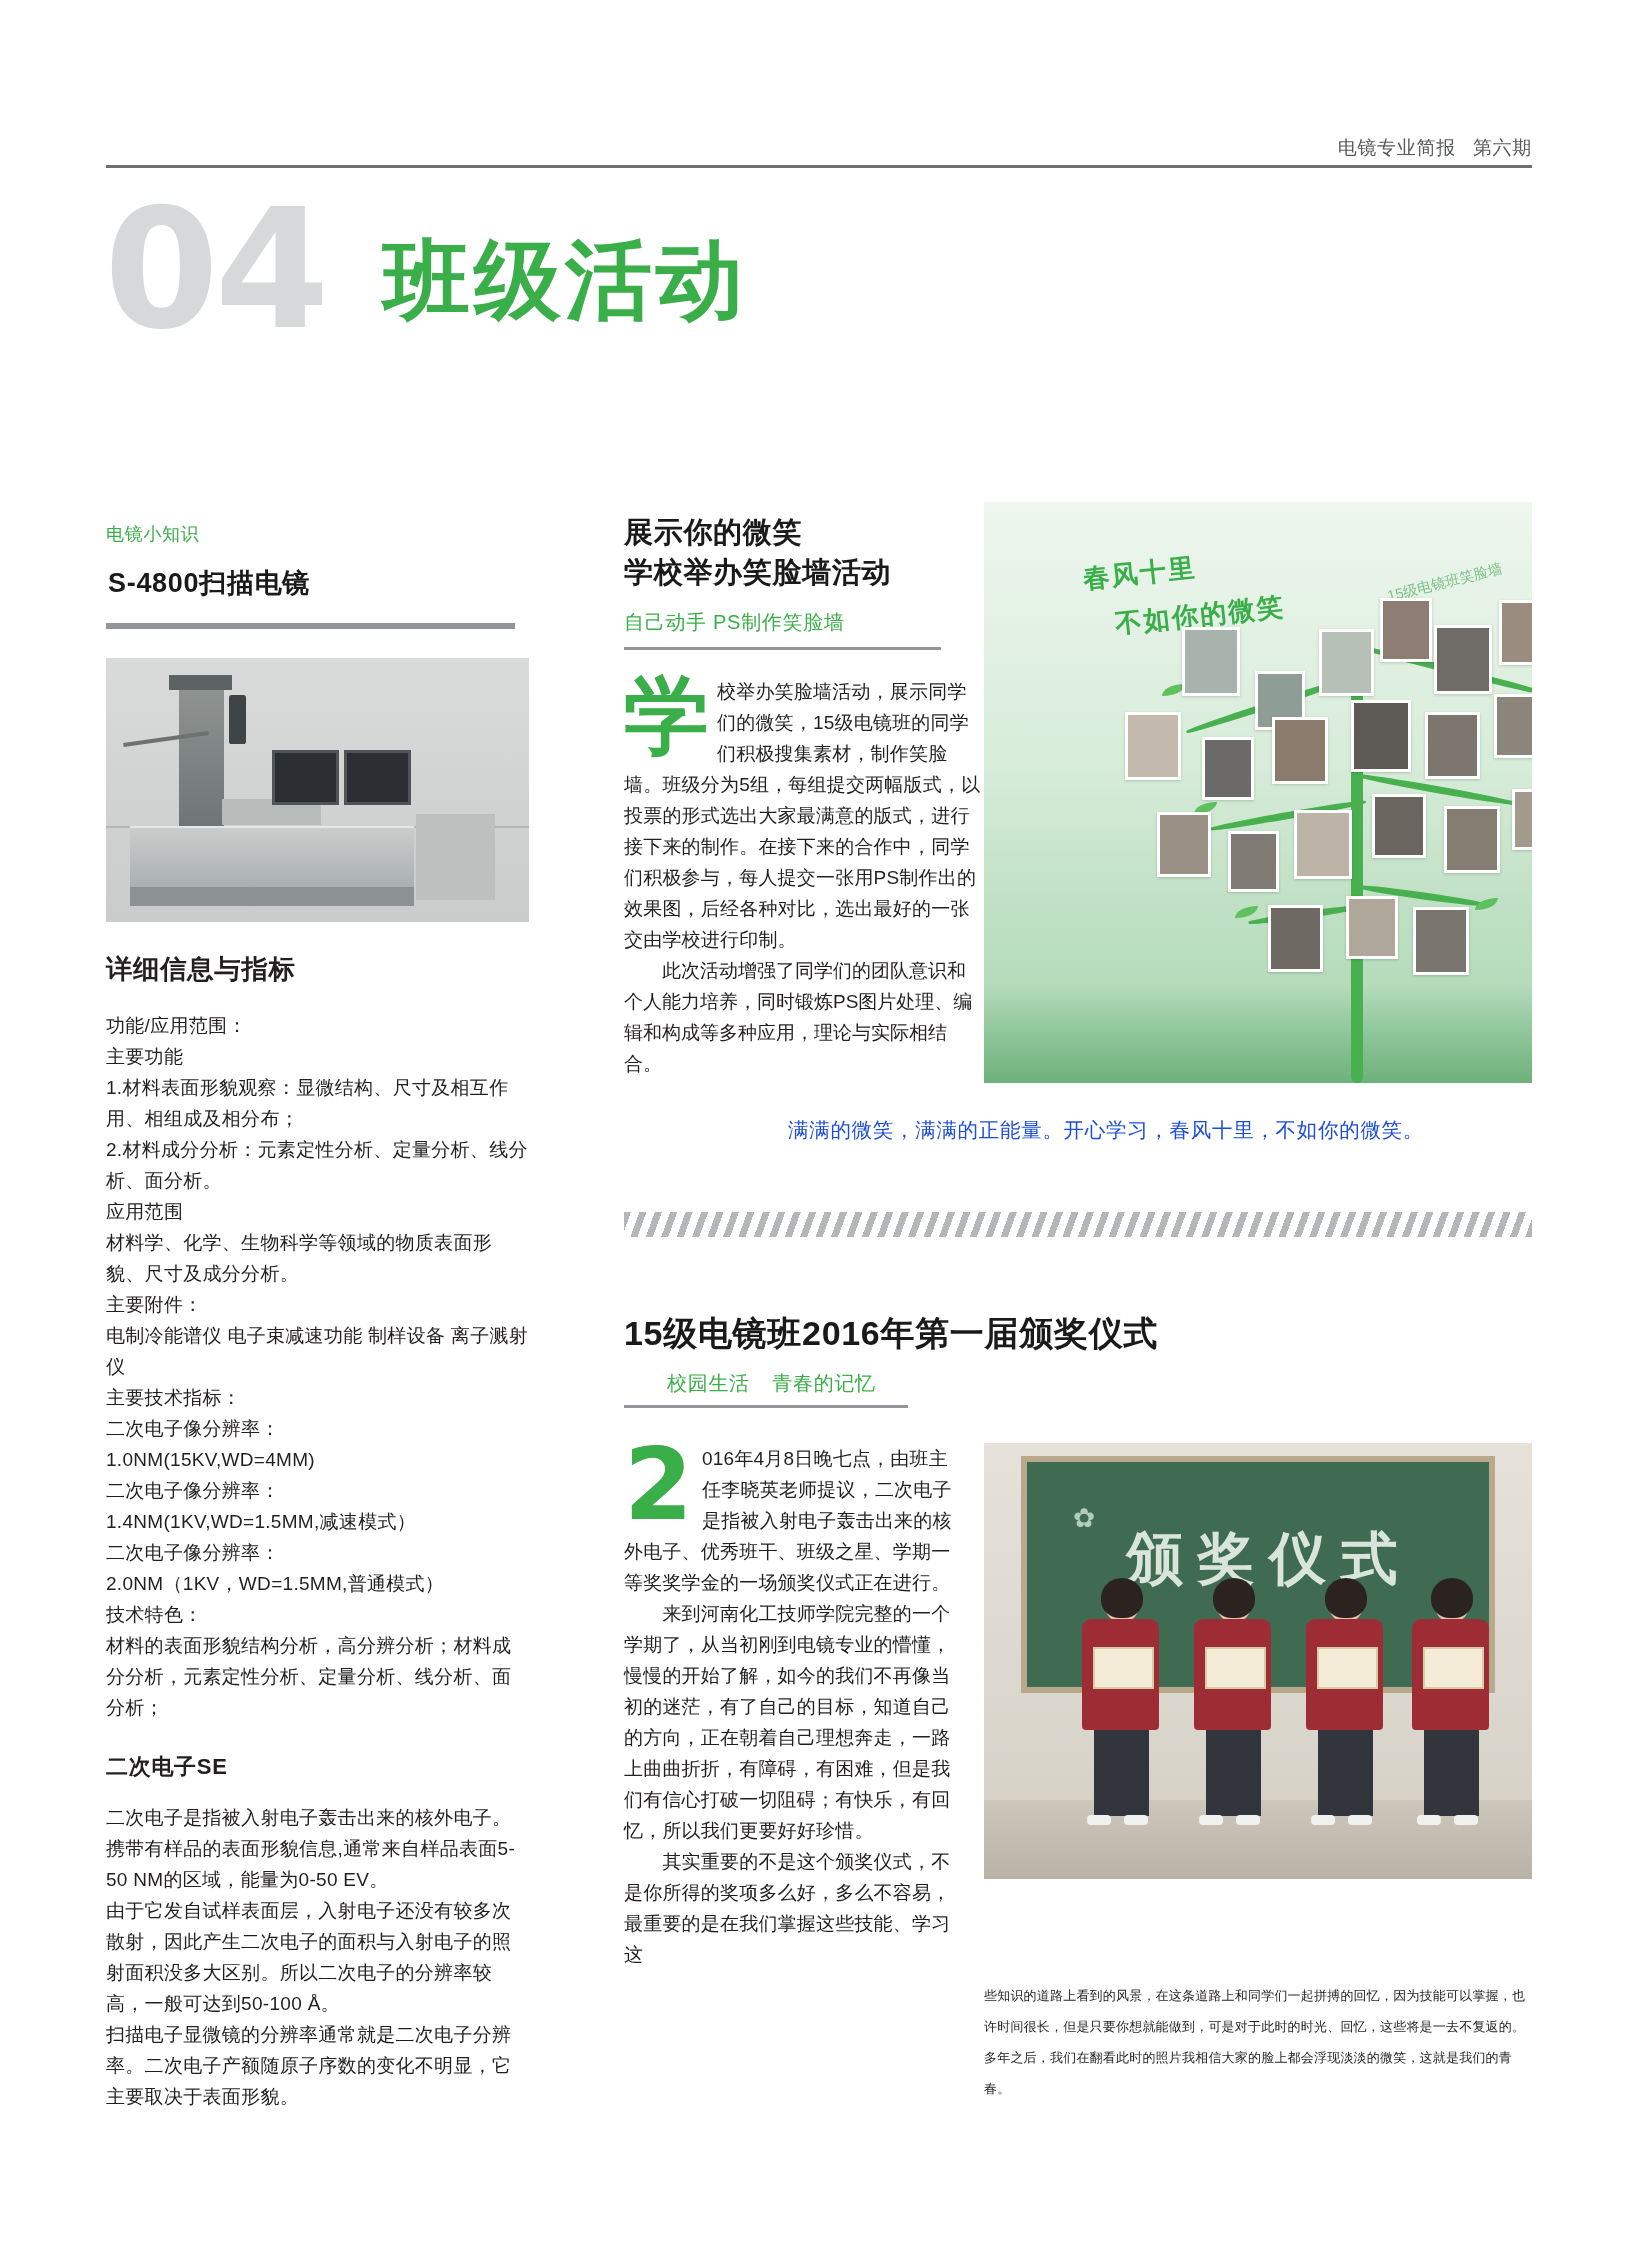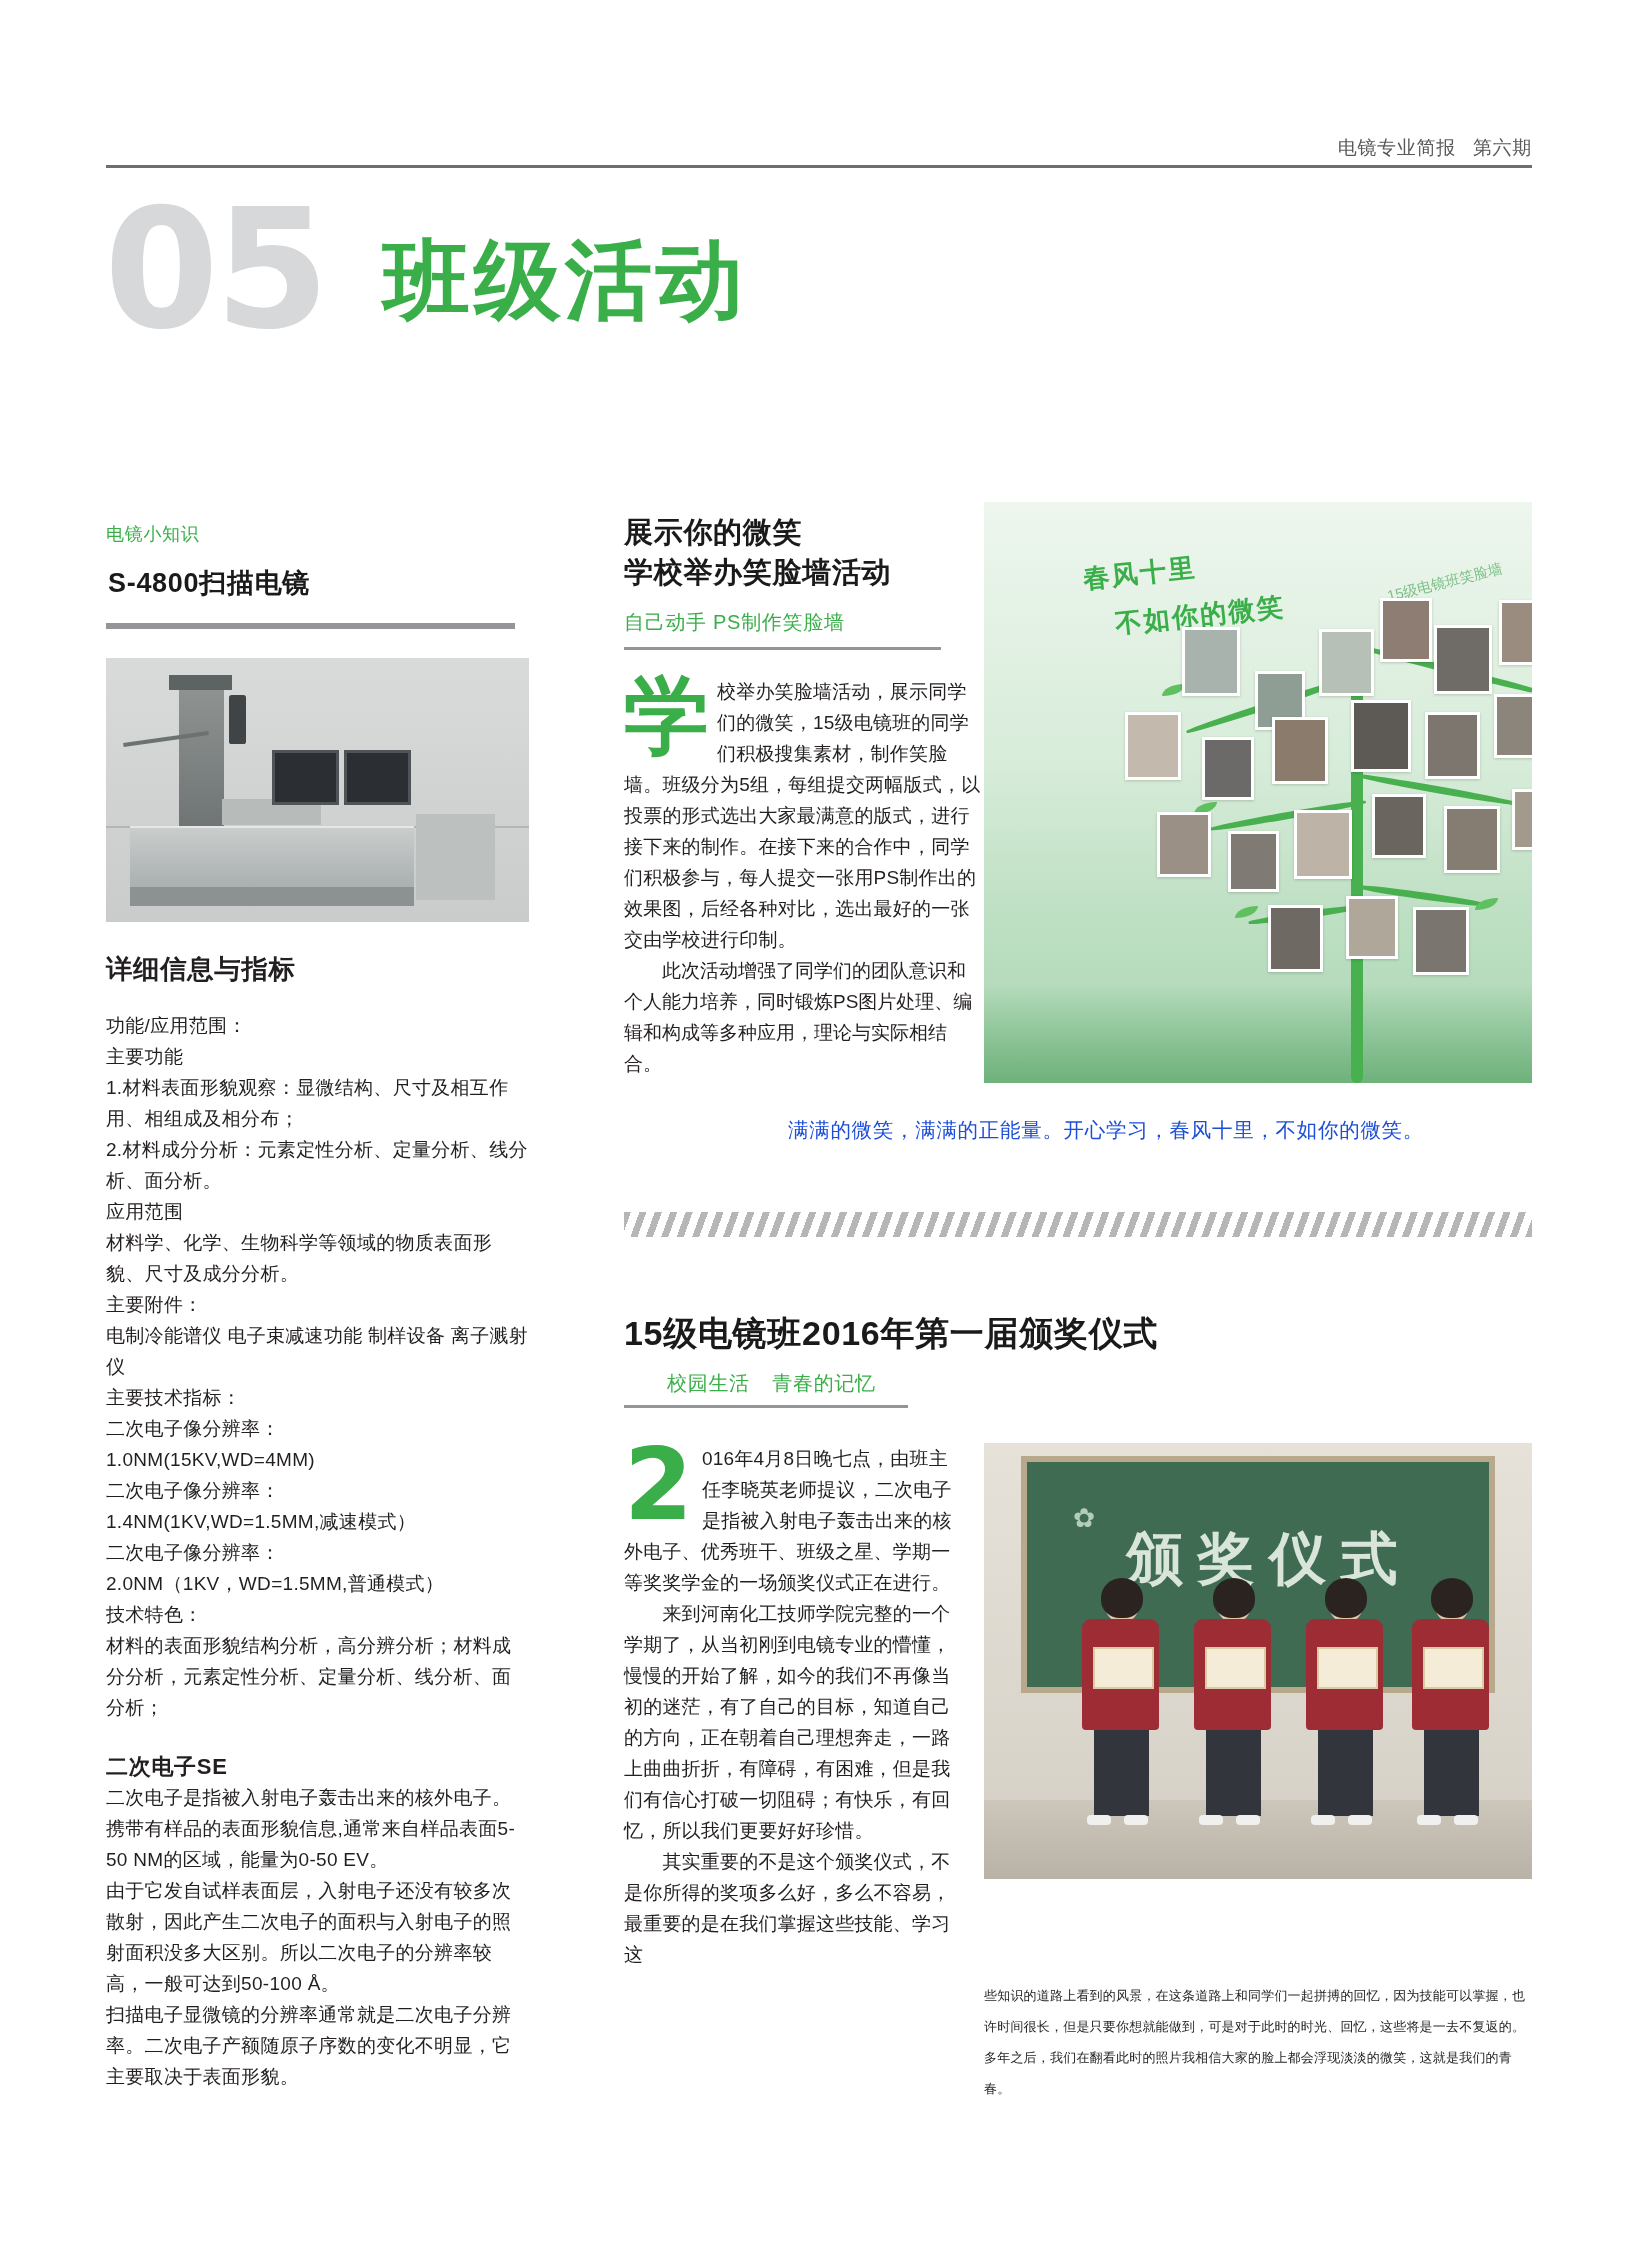--- a/index.html
+++ b/index.html
@@ -91,21 +91,21 @@
 
   .left-h2 {
     margin-top:30px; font-size:26.4px; font-weight:bold; letter-spacing:0.7px;
   }
   .spec-body {
     margin-top:22.5px; font-size:19px; line-height:31px; color:#231f20;
     white-space:pre-wrap; letter-spacing:0.3px;
   }
   .left-h3 { margin-top:29px; font-size:22px; font-weight:bold; letter-spacing:0.7px; }
   .se-body {
-    font-size:19px; line-height:31px; white-space:pre-wrap; letter-spacing:0.3px;
+    margin-top:20px; font-size:19px; line-height:31px; white-space:pre-wrap; letter-spacing:0.3px;
   }
 
   
   .art1-title {
     font-size:29px; font-weight:bold; line-height:40px; letter-spacing:0.7px; color:#1a1a1a;
   }
   .art1-sub {
     margin-top:17px; font-size:20px; color:#3aae49; letter-spacing:0.7px;
   }
   .art1-subrule { margin-top:10.6px; width:317px; height:3.3px; background:#939598; }
@@ -223,21 +223,21 @@
 </head>
 <body>
 
 <div class="page">
 
   <div class="header-meta">
     <span>电镜专业简报</span><span class="sep"></span><span>第六期</span>
   </div>
   <div class="header-rule"></div>
 
-  <div class="big-number">05</div>
+  <div class="big-number">04</div>
   <div class="section-title">班级活动</div>
 
   <div class="col-left">
     <div class="kicker">电镜小知识</div>
     <div class="left-h1">S-4800扫描电镜</div>
     <div class="left-rule"></div>
 
     <div class="photo-machine">
       <div class="wall"></div>
       <div class="deskline"></div>

